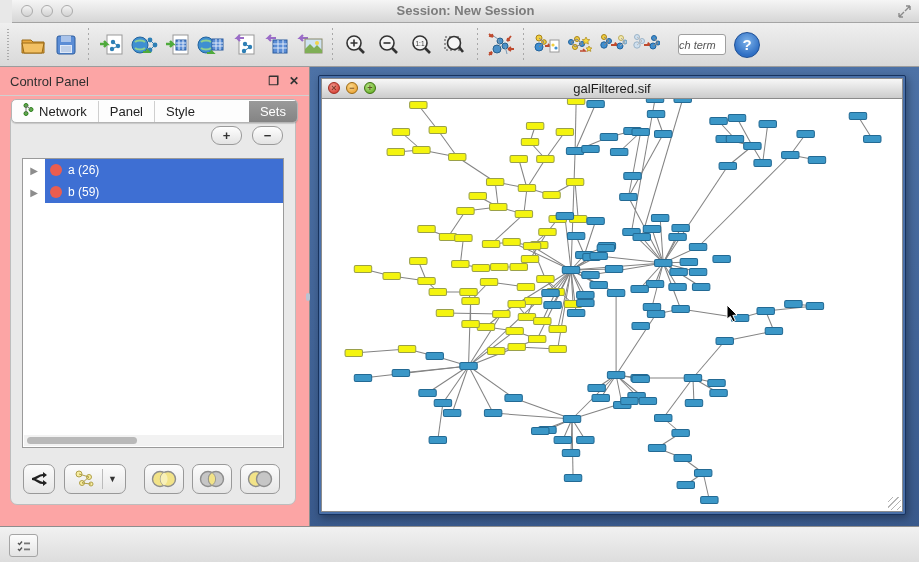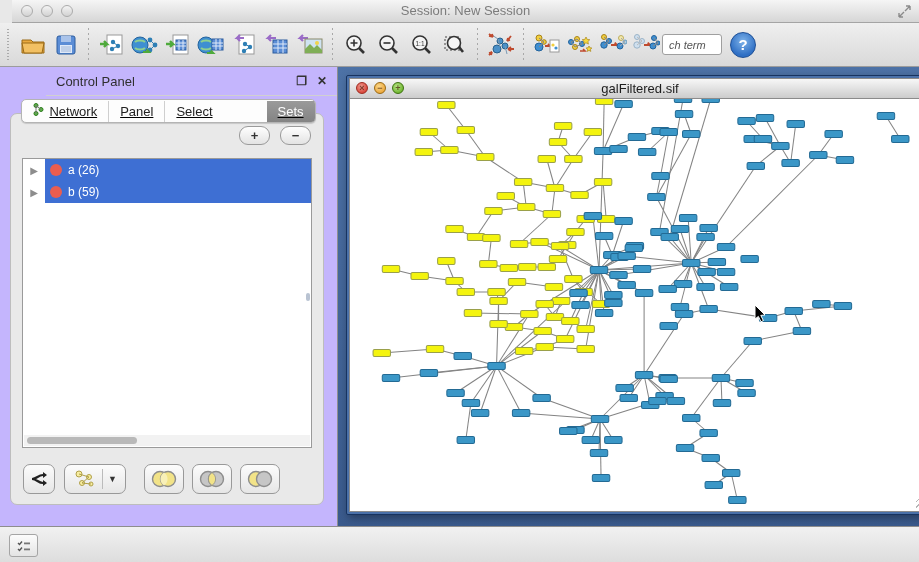--- a/index.html
+++ b/index.html
@@ -1,54 +1,54 @@
 <!DOCTYPE html>
 <html><head>
 <meta charset="utf-8">
 <style>
   html,body{margin:0;padding:0;}
   .app{position:relative;width:919px;height:562px;overflow:hidden;
        font-family:"Liberation Sans",sans-serif;background:#e8e8e8;
        -webkit-font-smoothing:antialiased;}
   
   .titlebar{position:absolute;top:0;left:12px;right:0;height:22px;
-    background:linear-gradient(#f5f5f5,#d6d6d6);border-bottom:1px solid #a4a4a4;}
+    background:linear-gradient(#f5f5f5,#d6d6d6);border-bottom:1px solid #a4a4a4;font-weight:bold;}
   .lights{position:absolute;left:9px;top:5px;display:flex;gap:8px;}
   .light{width:12px;height:12px;border-radius:50%;box-sizing:border-box;
     background:linear-gradient(#f4f4f4,#d2d2d2);border:1px solid #ababab;}
   .wtitle{position:absolute;left:0;right:0;top:3px;text-align:center;
     font-size:13px;color:#7c7c7c;}
   .fsarrows{position:absolute;right:8px;top:4px;color:#8a8a8a;}
   
   .toolbar{position:absolute;top:23px;left:0;right:0;height:44px;
     background:linear-gradient(#efefef,#d9d9d9);border-bottom:1px solid #9c9c9c;
     display:flex;align-items:center;padding:0 4px;box-sizing:border-box;}
   .grip{width:6px;height:32px;margin:0 3px;
     background:repeating-linear-gradient(#aaa 0 1px,transparent 1px 3px);
     background-size:2px 100%;background-repeat:repeat-y;background-position:0 0,4px 0;}
   .tsep{width:1px;height:34px;margin:0 6px;
     background:repeating-linear-gradient(#a8a8a8 0 2px,transparent 2px 5px);}
   .tbtn{width:33px;height:36px;display:flex;align-items:center;justify-content:center;flex:0 0 auto;}
   .searchbox{width:46px;height:19px;background:#fff;border:1px solid #9f9f9f;border-radius:3px;
     font-size:11px;font-style:italic;color:#555;display:flex;align-items:center;
-    padding:0 6px;overflow:hidden;white-space:nowrap;}
+    padding:0 0;overflow:hidden;white-space:nowrap;margin-left:16px;}
   .helpbtn{width:24px;height:24px;margin-left:8px;border-radius:50%;
     background:radial-gradient(circle at 50% 35%,#7eb3ea,#2f6fc4 70%);
     border:1px solid #1d4f96;color:#fff;font-weight:bold;font-size:15px;
     display:flex;align-items:center;justify-content:center;}
   
   .main{position:absolute;top:67px;left:0;right:0;bottom:35px;display:flex;}
   
-  .cpanel{width:338px;background:#c4b5fd;border-right:1px solid #8f8f8f;
-    position:relative;box-sizing:border-box;padding-left:46px;}
+  .cpanel{width:310px;background:#fca5a5;border-right:1px solid #8f8f8f;
+    position:relative;box-sizing:border-box;}
   .cheader{height:28px;display:flex;align-items:center;padding:0 10px;
     border-bottom:1px solid #d0d0d0;}
   .cheader .ctitle{flex:1;font-size:13px;color:#2f2f2f;}
   .cheader .hicon{color:#333;font-size:12px;margin-left:10px;font-weight:bold;}
-  .tabsrow{position:absolute;top:32px;left:0;right:0;display:flex;justify-content:center;z-index:3;text-decoration:underline;}
+  .tabsrow{position:absolute;top:32px;left:0;right:0;display:flex;justify-content:center;z-index:3;}
   .tabgroup{display:flex;align-items:center;background:#fdfdfd;border:1px solid #b4b4b4;
     border-radius:5px;box-shadow:0 1px 1px rgba(0,0,0,.15);overflow:hidden;}
   .tab{padding:3px 11px;font-size:13px;color:#222;display:flex;align-items:center;gap:5px;}
   .tab + .tab{border-left:1px solid #cfcfcf;}
   .tab.active{background:linear-gradient(#9a9a9a,#848484);color:#fff;border-left:none;margin-left:43px;}
   .setsbox{position:absolute;left:10px;right:13px;top:46px;bottom:22px;
     background:#e9e9e9;border:1px solid #bdbdbd;border-radius:7px;}
   .pmrow{position:absolute;top:12px;right:12px;display:flex;gap:10px;}
   .pmbtn{width:29px;height:17px;border:1px solid #9a9a9a;border-radius:9px;
     background:linear-gradient(#fefefe,#e3e3e3);font-size:13px;font-weight:bold;color:#333;
@@ -315,21 +315,21 @@
               <svg width="11" height="13" viewBox="0 0 11 13">
                   <circle cx="3" cy="2.5" r="2" fill="#5cb346" stroke="#2f7a20"></circle>
                   <circle cx="8" cy="6.5" r="2" fill="#5cb346" stroke="#2f7a20"></circle>
                   <circle cx="3" cy="10.5" r="2" fill="#5cb346" stroke="#2f7a20"></circle>
                   <path d="M3 2.5v8M3 2.5l5 4" stroke="#777" fill="none"></path>
                 </svg>
             </span>
             <span>Network</span>
           </div>
           <div class="tab">Panel</div>
-          <div class="tab">Select</div>
+          <div class="tab">Style</div>
           <div class="tab active">Sets</div>
         </div>
       </div>
 
       <div class="setsbox">
         <div class="pmrow">
           <div class="pmbtn">+</div>
           <div class="pmbtn">−</div>
         </div>
 

